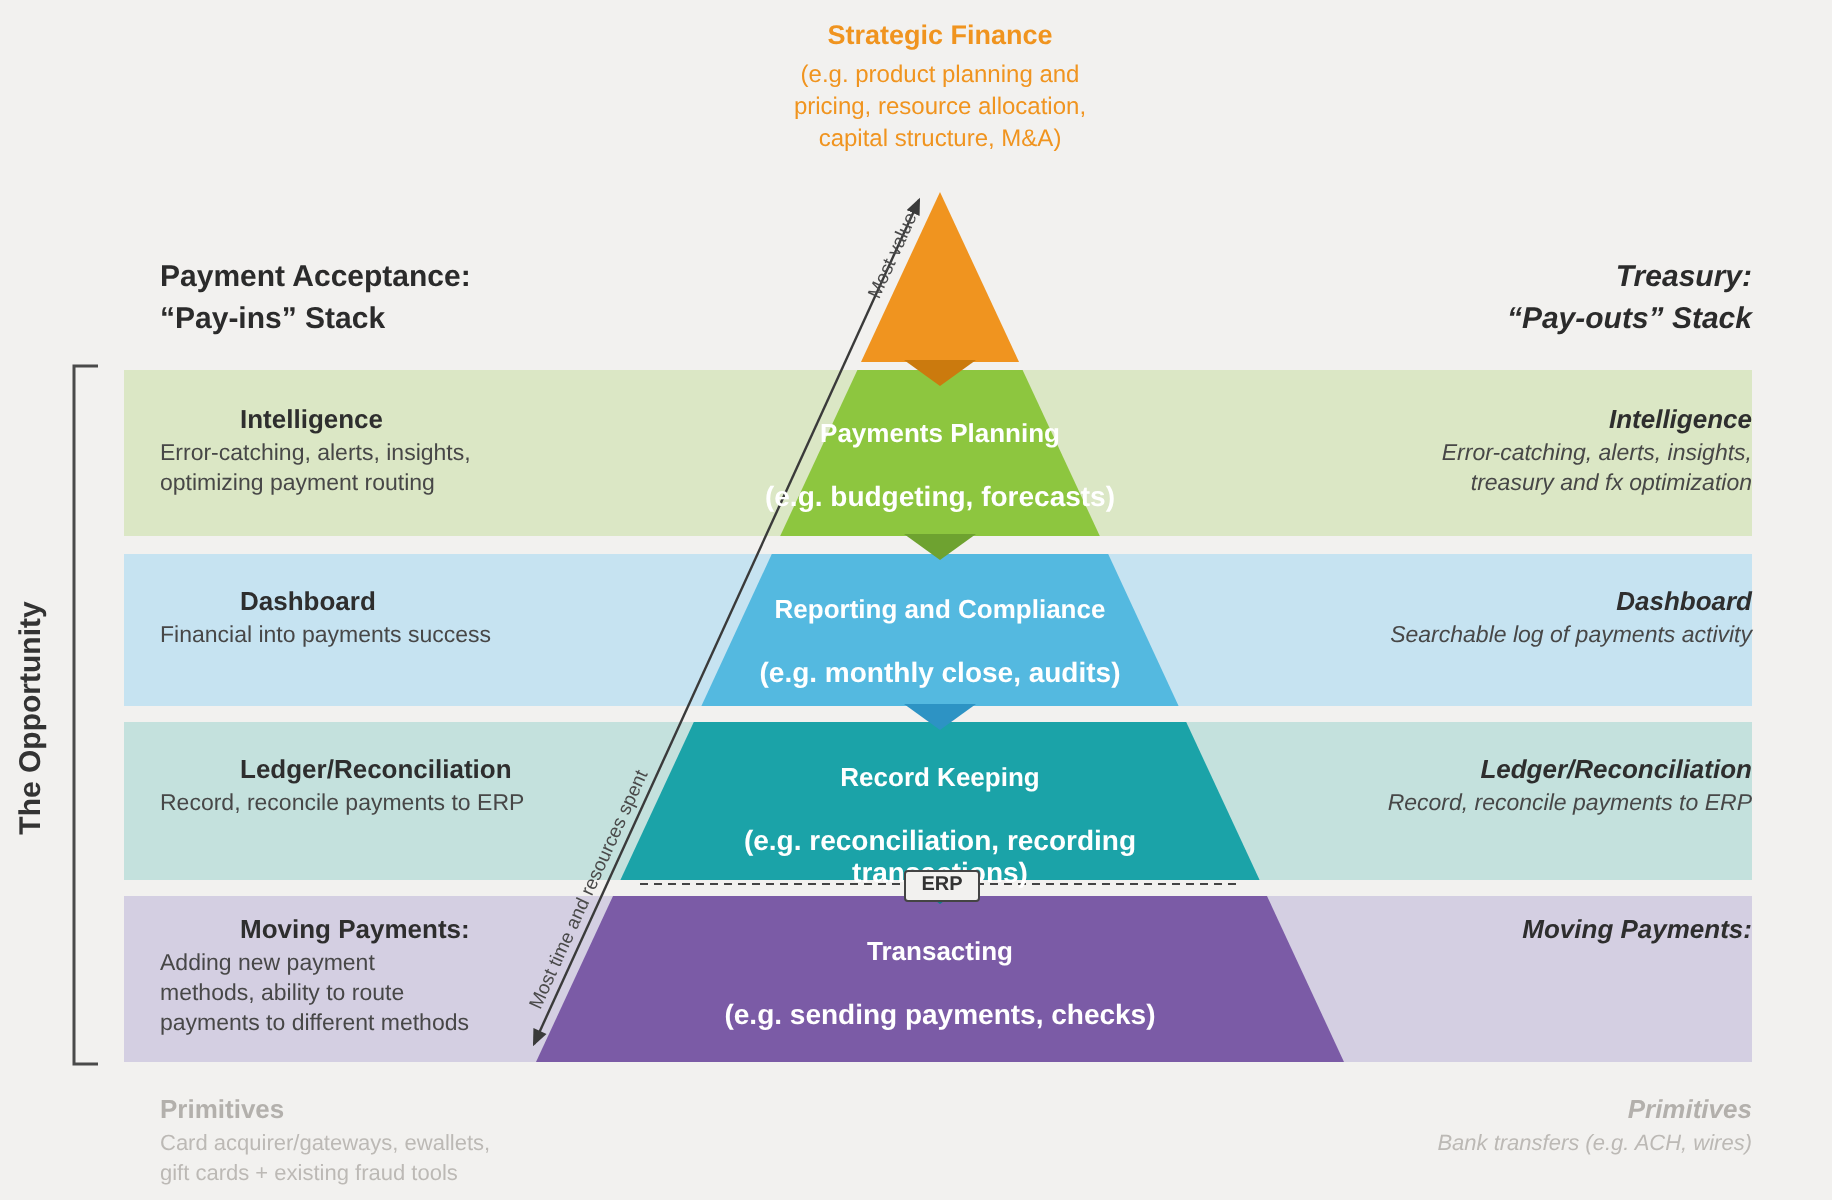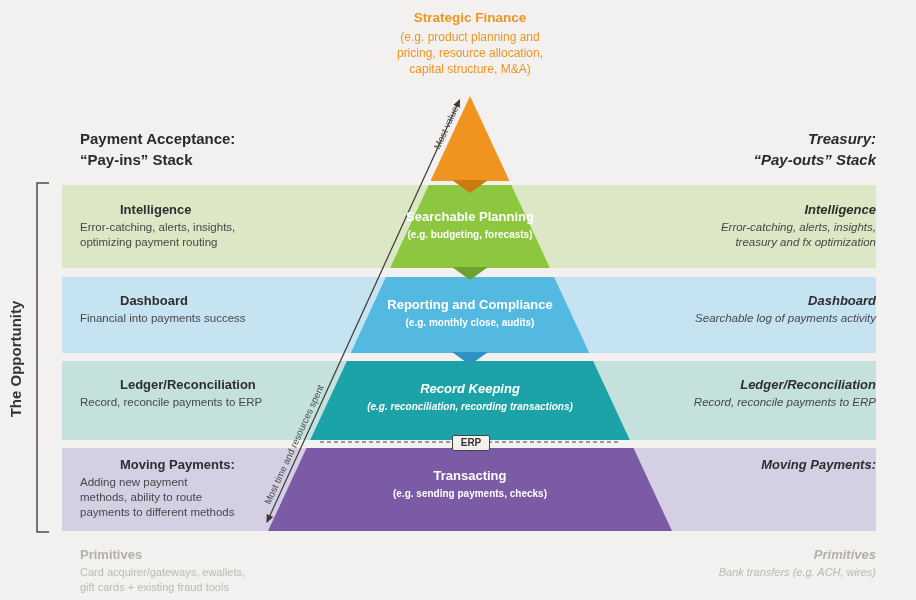--- a/index.html
+++ b/index.html
@@ -10,21 +10,21 @@
   .band2{top:361px;height:79px;}
   .band3{top:448px;height:83px;}
   svg.overlay{position:absolute;left:0;top:0;z-index:2;}
   .txt{position:absolute;z-index:3;}
   .col-left{left:80px;width:195px;text-align:left;}
   .col-right{right:40px;width:215px;text-align:right;font-style:italic;}
   .row-title{font-size:13px;font-weight:bold;color:#2e2e2e;margin-bottom:3px;margin-left:40px;}
   .row-desc{font-size:11.5px;color:#474747;line-height:15px;white-space:pre-line;}
   .layer-label{left:340px;width:260px;text-align:center;color:#ffffff;}
   .layer-title{font-size:13px;font-weight:bold;}
-  .layer-sub{font-size:10px;font-weight:bold;margin-top:5px;}
+  .layer-sub{font-size:14px;font-weight:bold;margin-top:16px;}
   .header{top:128px;font-size:15px;font-weight:bold;color:#2b2b2b;line-height:21px;}
   .strategic{left:300px;width:340px;top:10px;text-align:center;}
   .strategic .s-title{font-size:13.5px;font-weight:bold;margin-bottom:4px;}
   .strategic .s-sub{font-size:12px;line-height:16px;white-space:pre-line;}
   .opportunity{left:-62px;top:348px;width:160px;height:22px;transform:rotate(-90deg);
     text-align:center;font-size:15px;font-weight:bold;color:#333333;}
   .primitives-title{font-size:13px;font-weight:bold;color:#b3b0ac;margin-bottom:3px;}
   .primitives-desc{font-size:11px;color:#bcb9b5;line-height:15px;white-space:pre-line;}
   .erp-box{position:absolute;z-index:4;left:452px;top:435px;width:36px;height:14px;
     border:1px solid #444;border-radius:2px;background:#f2f1ef;
@@ -91,21 +91,21 @@
   </div>
 
   <div class="txt opportunity">The Opportunity</div>
 
   <div class="txt col-left" style="top:202px;">
     <div class="row-title">Intelligence</div>
     <div class="row-desc">Error-catching, alerts, insights,
 optimizing payment routing</div>
   </div>
   <div class="txt layer-label" style="top:209px;">
-    <div class="layer-title">Searchable Planning</div>
+    <div class="layer-title">Payments Planning</div>
     <div class="layer-sub">(e.g. budgeting, forecasts)</div>
   </div>
   <div class="txt col-right" style="top:202px;">
     <div class="row-title">Intelligence</div>
     <div class="row-desc">Error-catching, alerts, insights,
 treasury and fx optimization</div>
   </div>
 
   <div class="txt col-left" style="top:293px;">
     <div class="row-title">Dashboard</div>
@@ -117,21 +117,21 @@
   </div>
   <div class="txt col-right" style="top:293px;">
     <div class="row-title">Dashboard</div>
     <div class="row-desc">Searchable log of payments activity</div>
   </div>
 
   <div class="txt col-left" style="top:377px;">
     <div class="row-title">Ledger/Reconciliation</div>
     <div class="row-desc">Record, reconcile payments to ERP</div>
   </div>
-  <div class="txt layer-label" style="top:381px;font-style:italic;">
+  <div class="txt layer-label" style="top:381px;">
     <div class="layer-title">Record Keeping</div>
     <div class="layer-sub">(e.g. reconciliation, recording transactions)</div>
   </div>
   <div class="txt col-right" style="top:377px;">
     <div class="row-title">Ledger/Reconciliation</div>
     <div class="row-desc">Record, reconcile payments to ERP</div>
   </div>
 
   <div class="txt col-left" style="top:457px;">
     <div class="row-title">Moving Payments:</div>

